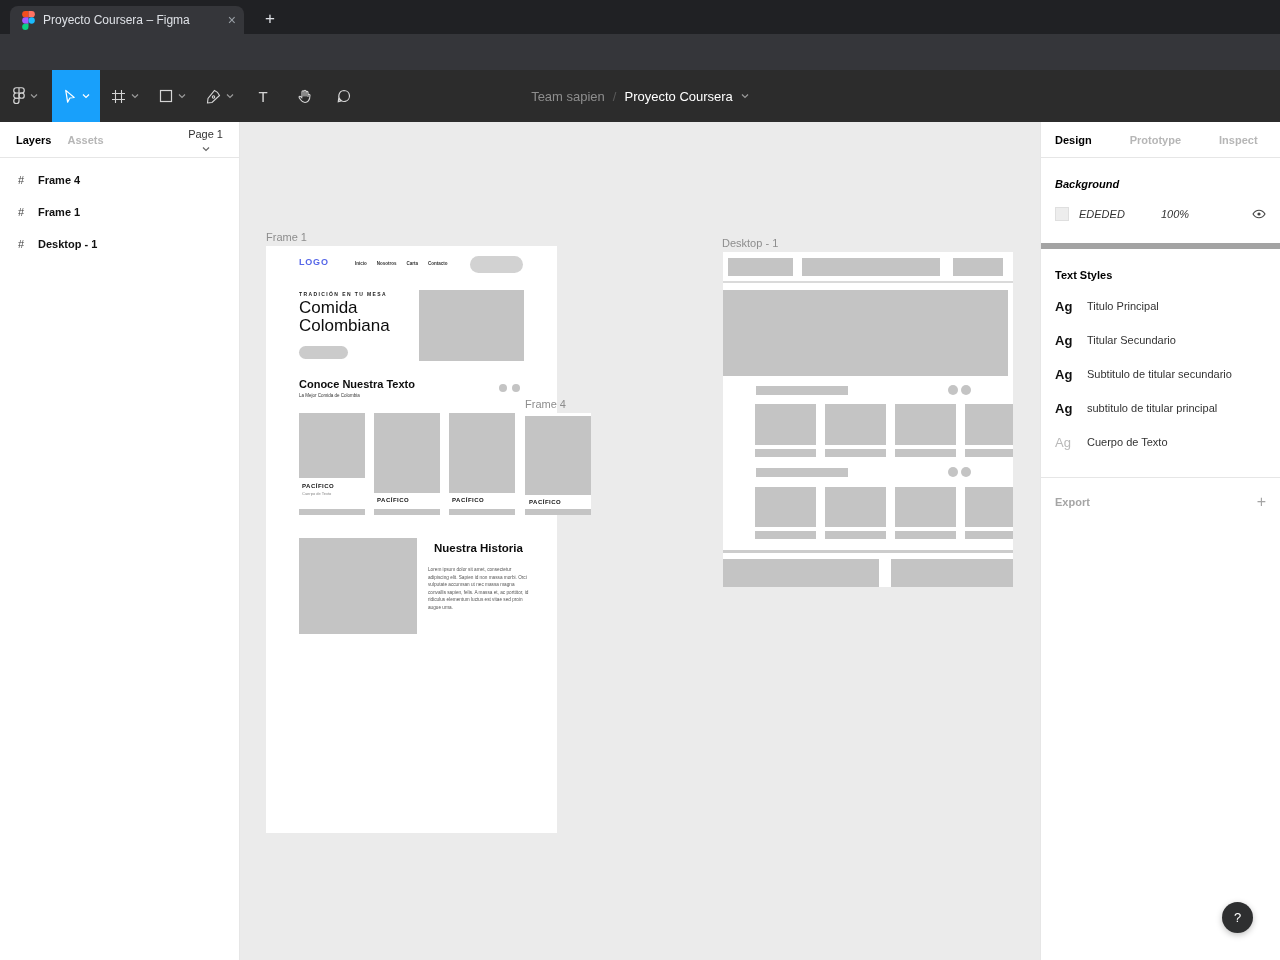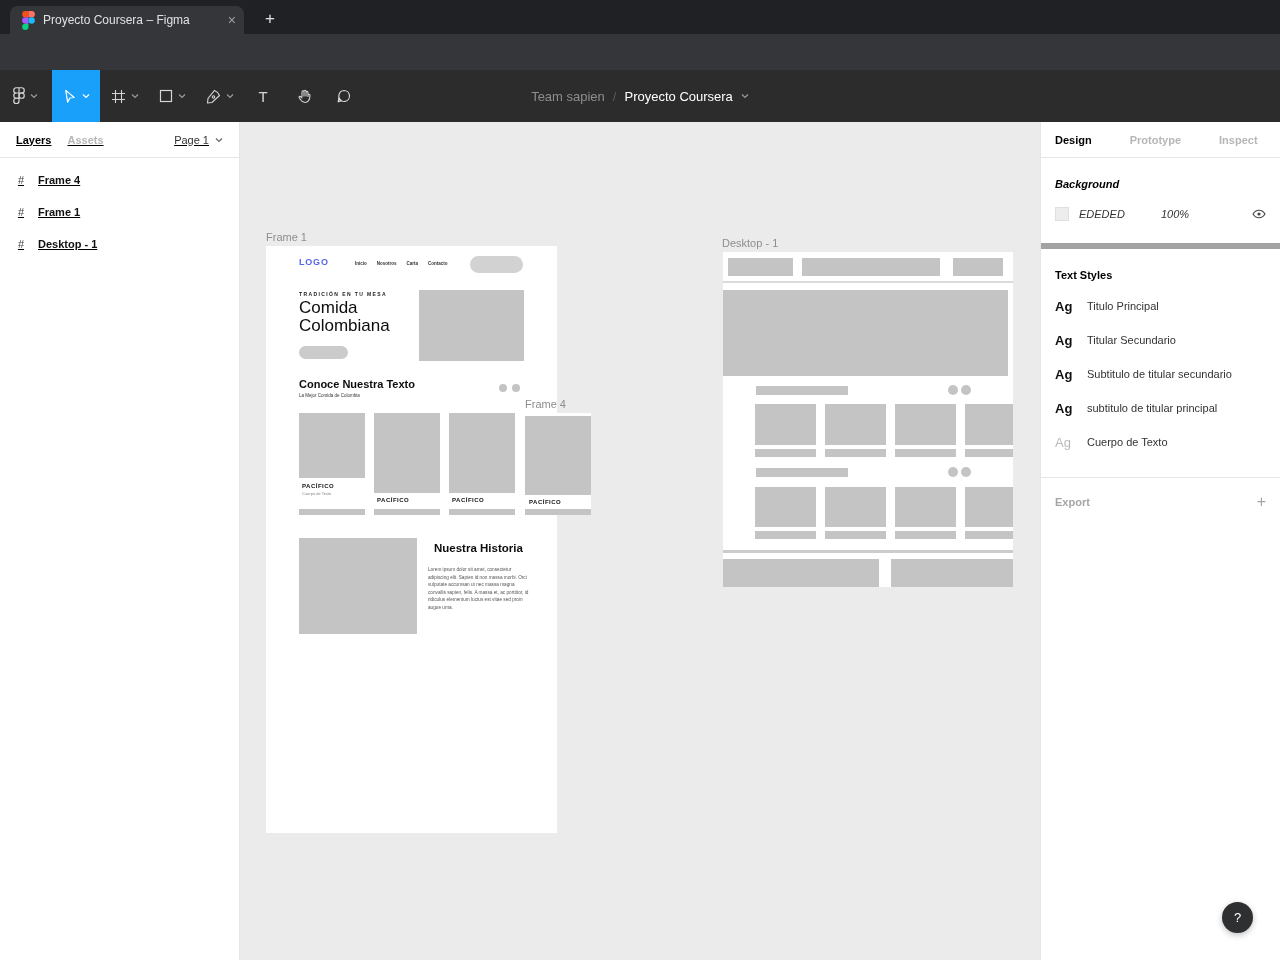--- a/index.html
+++ b/index.html
@@ -54,26 +54,26 @@
   .avatar { position:absolute; left:1062px; top:83px; width:26px; height:26px; border-radius:50%; background:#6C5CE7;
             color:#fff; font-size:12px; display:flex; align-items:center; justify-content:center; }
   .share-btn { position:absolute; left:1110px; top:84px; width:50px; height:24px; border-radius:5px; background:#18A0FB;
                color:#fff; font-size:12px; display:flex; align-items:center; justify-content:center; }
   .present { position:absolute; left:1184px; top:84px; width:24px; height:24px; color:#D5D5D5; font-size:14px;
              display:flex; align-items:center; justify-content:center; }
   .zoom-ctl { position:absolute; left:1226px; top:84px; height:24px; display:flex; align-items:center; gap:5px;
               color:#D5D5D5; font-size:12px; }
 
   
-  .left-panel { position:absolute; left:0; top:122px; width:240px; height:838px; background:#fff; border-right:1px solid #E6E6E6;text-decoration:underline; }
+  .left-panel { position:absolute; left:0; top:122px; width:240px; height:838px; background:#fff; border-right:1px solid #E6E6E6; }
   .lp-header { height:36px; border-bottom:1px solid #E6E6E6; display:flex; align-items:center; padding:0 16px; gap:16px;
                font-size:11px; font-weight:700; }
   .lp-layers { color:#000; }
   .lp-assets { color:#B6B6B6; }
-  .lp-page { margin-left:auto; display:flex; align-items:center; gap:6px; color:#333; font-weight:400; }
+  .lp-page { margin-left:auto; display:flex; align-items:center; gap:6px; color:#333; font-weight:400;flex-direction:column; }
   .lp-page .chev { color:#666; }
   .lp-list { padding-top:6px; }
   .lp-row { height:32px; display:flex; align-items:center; padding-left:16px; gap:12px; font-size:11px; font-weight:600; color:#111; }
   .lp-row .hash { color:#444; font-weight:400; font-size:11px; width:10px; text-align:center; }
 
   
   .right-panel { position:absolute; left:1040px; top:122px; width:240px; height:838px; background:#fff; border-left:1px solid #E6E6E6; }
   .rp-tabs { height:36px; border-bottom:1px solid #E6E6E6; display:flex; align-items:center; padding:0 14px; gap:22px;
              font-size:11px; font-weight:600; }
   .rp-tab-design { color:#000; }

